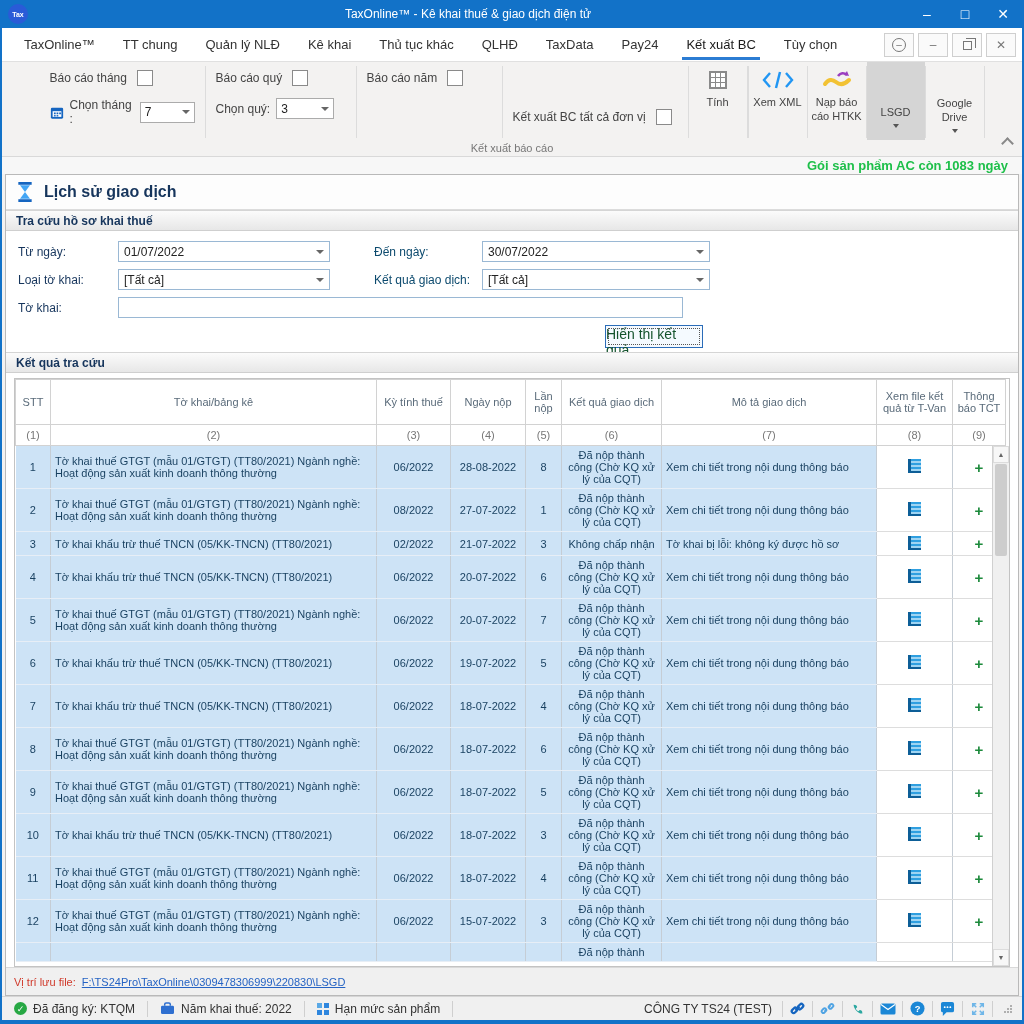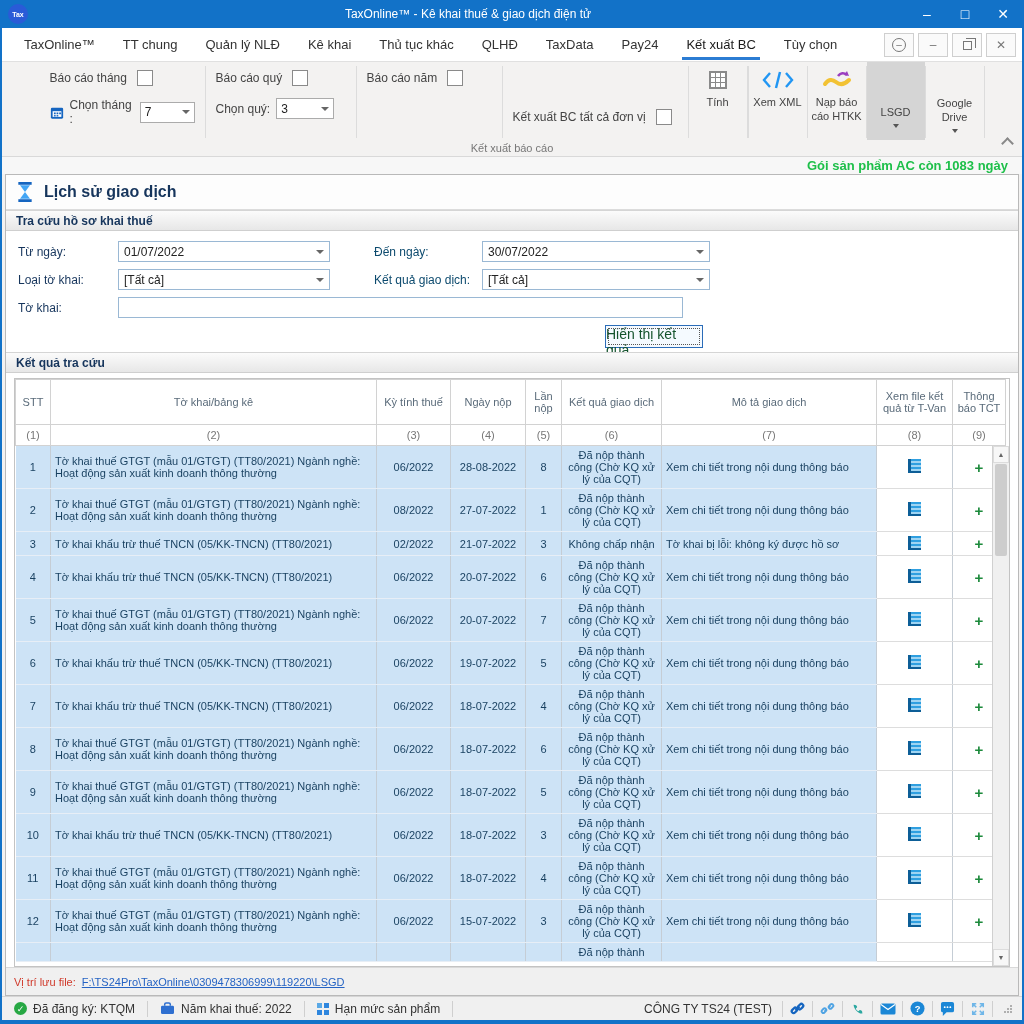--- a/index.html
+++ b/index.html
@@ -493,21 +493,21 @@
       <div class="vscroll">
         <div class="vs-btn">▲</div>
         <div class="vs-thumb"></div>
         <div class="vs-track"></div>
         <div class="vs-btn">▼</div>
       </div>
     </div>
 
     <div class="footer">
       <span class="file-label">Vị trí lưu file:</span>
-      <a class="file-link">F:\TS24Pro\TaxOnline\0309478306999\119220\LSGD</a>
+      <a class="file-link">F:\TS24Pro\TaxOnline\0309478306999\220830\LSGD</a>
     </div>
   </div>
 
   <div class="statusbar">
     <div class="sb-item">
       <span class="check-circle">✓</span>
       <span>Đã đăng ký: KTQM</span>
     </div>
     <div class="sb-item">
       <svg width="15" height="13" viewBox="0 0 16 14">

